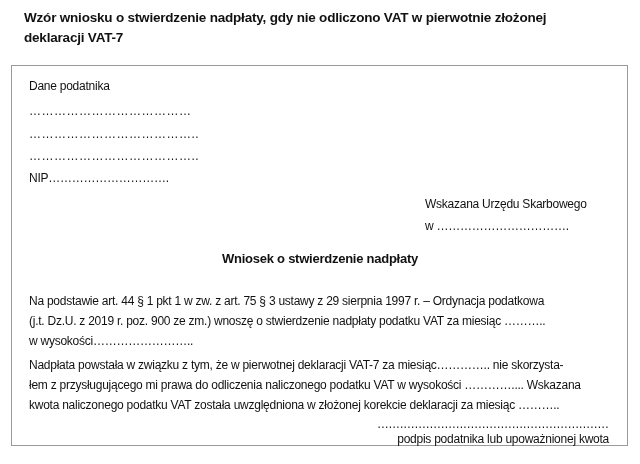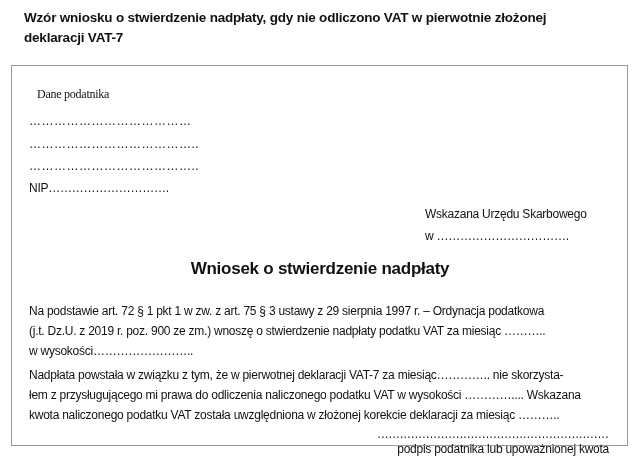--- a/index.html
+++ b/index.html
@@ -34,36 +34,36 @@
     height: 381px;
     border: 1px solid #9a9a9a;
     box-sizing: border-box;
     background: #ffffff;
     padding: 12px 16px 0 17px;
     font-size: 12px;
     letter-spacing: -0.25px;
     line-height: 16px;
   }
 
-  .taxpayer-label { margin: 8px; font-family: Liberation Serif, serif; }
+  .taxpayer-label { margin: 0; }
   .fill-line      { margin: 0; line-height: 22.5px; letter-spacing: 0.5px; }
   .fill-line.first { margin-top: 6px; }
   .nip-line       { margin-top: 2px; line-height: 17px; }
 
   .addressee {
     margin-top: 6px;
     margin-left: 396px;
     line-height: 22px;
   }
 
   .app-heading {
     margin-top: 14px;
     text-align: center;
     font-weight: bold;
-    font-size: 17px;
+    font-size: 13px;
     line-height: 16px;
   }
 
   .para {
     margin-top: 24px;
     line-height: 20px;
     font-size: 12px;
   }
   .para.second { margin-top: 4px; }
 
@@ -93,21 +93,21 @@
 
   <div class="nip-line">NIP………………………….</div>
 
   <div class="addressee">
     <div>Wskazana Urzędu Skarbowego</div>
     <div>w …………………………….</div>
   </div>
 
   <div class="app-heading">Wniosek o stwierdzenie nadpłaty</div>
 
-  <div class="para pre">Na podstawie art. 72 § 1 pkt 1 w zw. z art. 75 § 3 ustawy z 29 sierpnia 1997 r. – Ordynacja podatkowa
+  <div class="para pre">Na podstawie art. 44 § 1 pkt 1 w zw. z art. 75 § 3 ustawy z 29 sierpnia 1997 r. – Ordynacja podatkowa
 (j.t. Dz.U. z 2019 r. poz. 900 ze zm.) wnoszę o stwierdzenie nadpłaty podatku VAT za miesiąc ………..
 w wysokości……………………..</div>
 
   <div class="para second pre">Nadpłata powstała w związku z tym, że w pierwotnej deklaracji VAT-7 za miesiąc………….. nie skorzysta-
 łem z przysługującego mi prawa do odliczenia naliczonego podatku VAT w wysokości ………….... Wskazana
 kwota naliczonego podatku VAT została uwzględniona w złożonej korekcie deklaracji za miesiąc ………..</div>
 
   <div class="signature-block">
     <div class="signature-dots">..............................................................</div>
     <div class="signature-label">podpis podatnika lub upoważnionej kwota</div>

